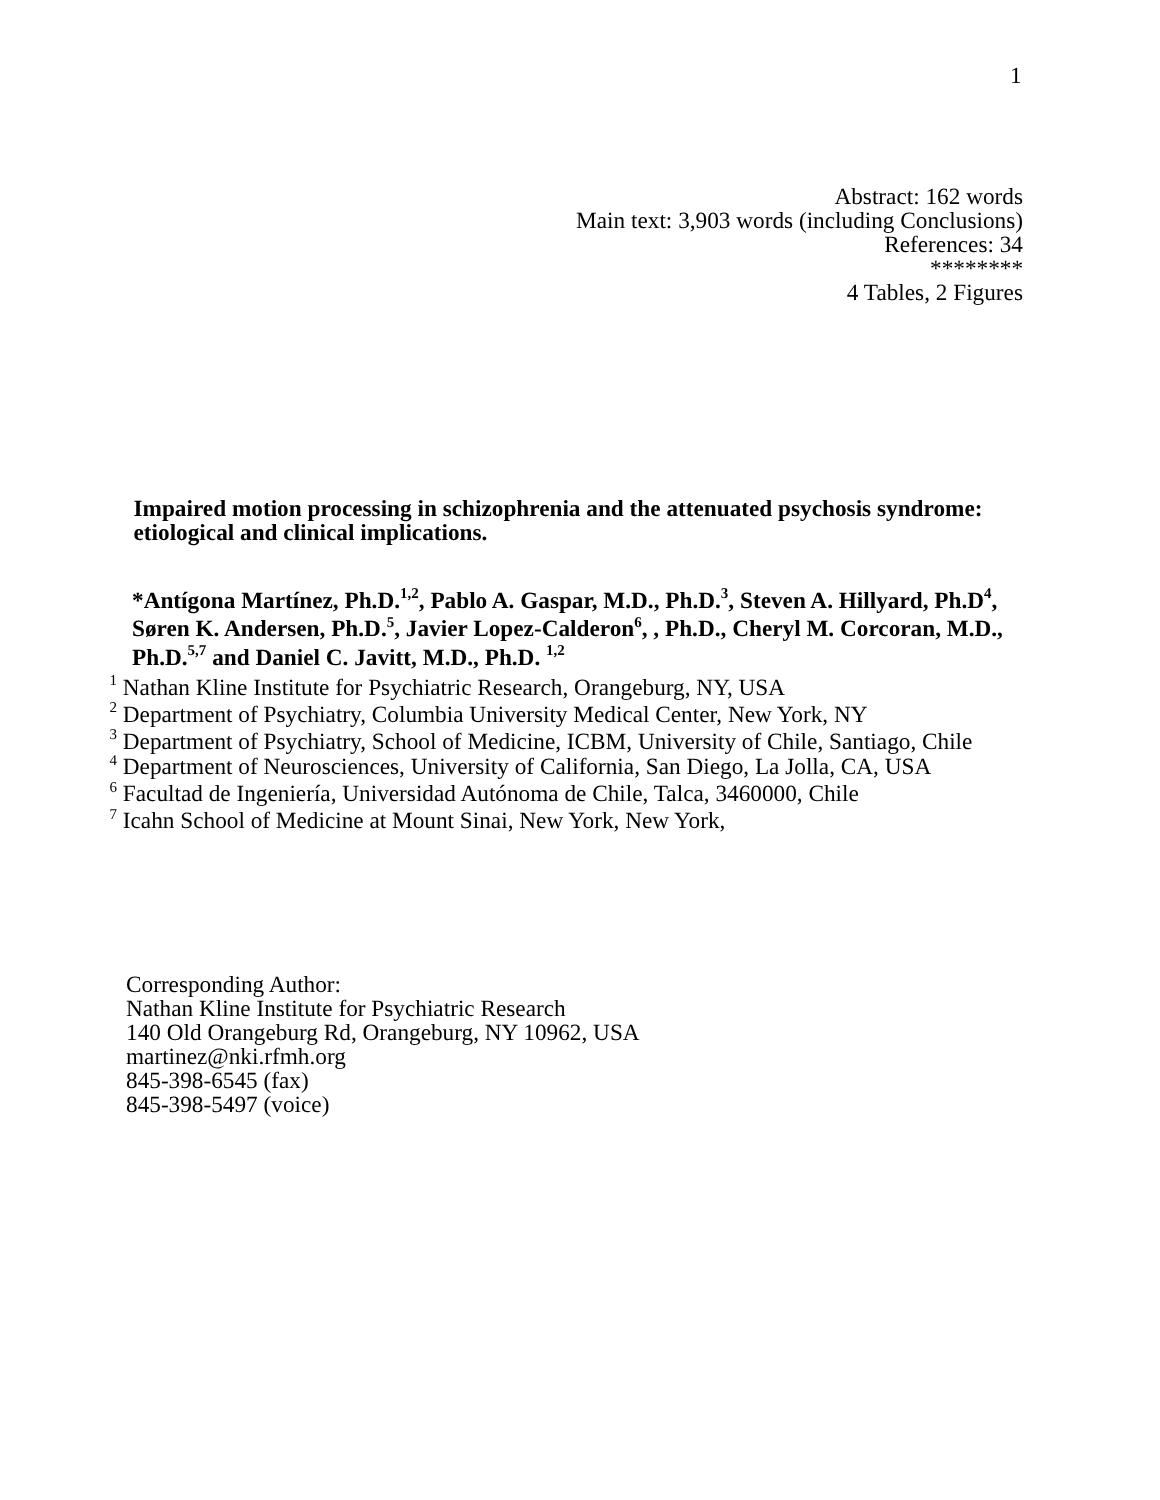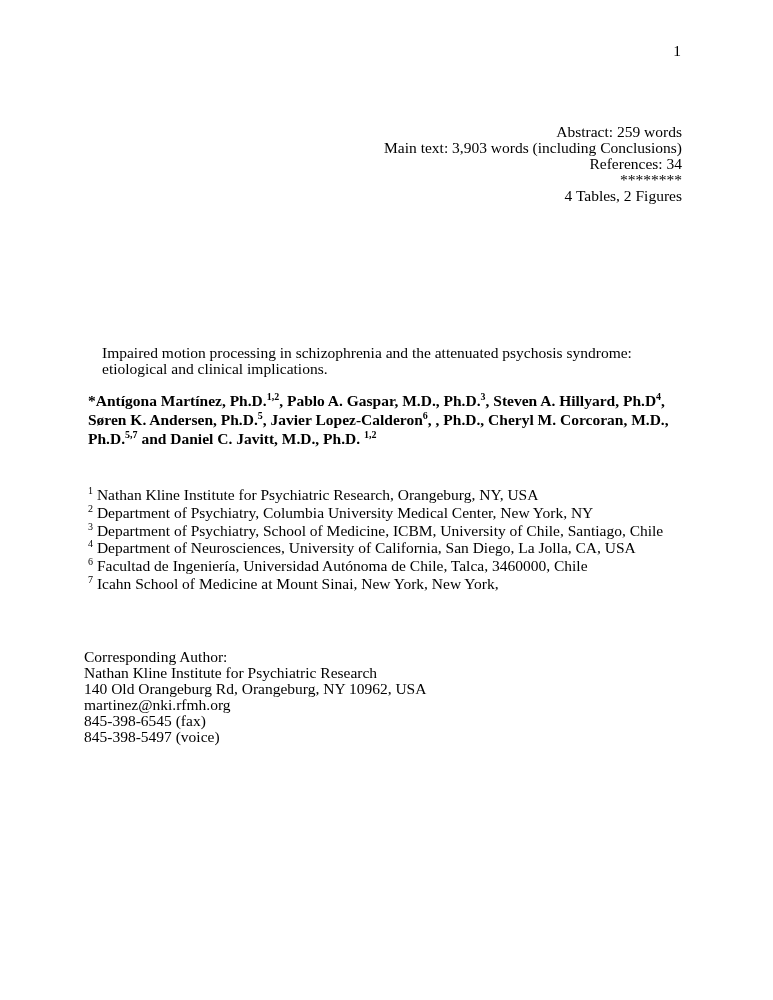--- a/index.html
+++ b/index.html
@@ -27,40 +27,39 @@
     top: 124px;
     right: 91px;
     text-align: right;
     line-height: 16px;
   }
   .title {
     position: absolute;
     top: 331px;
     left: 88px;
     width: 596px;
-    margin: 14px;
-    font-weight: normal;
+    margin: 1px;
+    font-weight: bold;
     line-height: 16.2px;
   }
   .authors {
     position: absolute;
     top: 391px;
     left: 88px;
     width: 596px;
     margin: 0;
     font-weight: bold;
     line-height: 19px;
   }
   .affiliations {
     position: absolute;
     top: 450px;
-    left: 88px;
+    left: 73px;
     width: 660px;
     line-height: 17.8px;
-    margin-top: 36px;
   }
   .corresponding {
     position: absolute;
     top: 649px;
     left: 84px;
     line-height: 16px;
   }
   sup {
     font-size: 10px;
     line-height: 0;
@@ -68,21 +67,21 @@
   }
 </style>
 </head>
 <body>
 
 <div class="page">
 
   <div class="page-number">1</div>
 
   <div class="header-block">
-    <div>Abstract: 259 words</div>
+    <div>Abstract: 162 words</div>
     <div>Main text: 3,903 words (including Conclusions)</div>
     <div>References: 34</div>
     <div>********</div>
     <div>4 Tables, 2 Figures</div>
   </div>
 
   <p class="title">Impaired motion processing in schizophrenia and the attenuated psychosis syndrome: etiological and clinical implications.</p>
 
   <p class="authors"><span>*Antígona Martínez, Ph.D.</span><sup>1,2</sup><span>, Pablo A. Gaspar, M.D., Ph.D.</span><sup>3</sup><span>, Steven A. Hillyard, Ph.D</span><sup>4</sup><span>, Søren K. Andersen, Ph.D.</span><sup>5</sup><span>, Javier Lopez-Calderon</span><sup>6</sup><span>, , Ph.D., Cheryl M. Corcoran, M.D., Ph.D.</span><sup>5,7</sup><span> and Daniel C. Javitt, M.D., Ph.D. </span><sup>1,2</sup></p>
 

